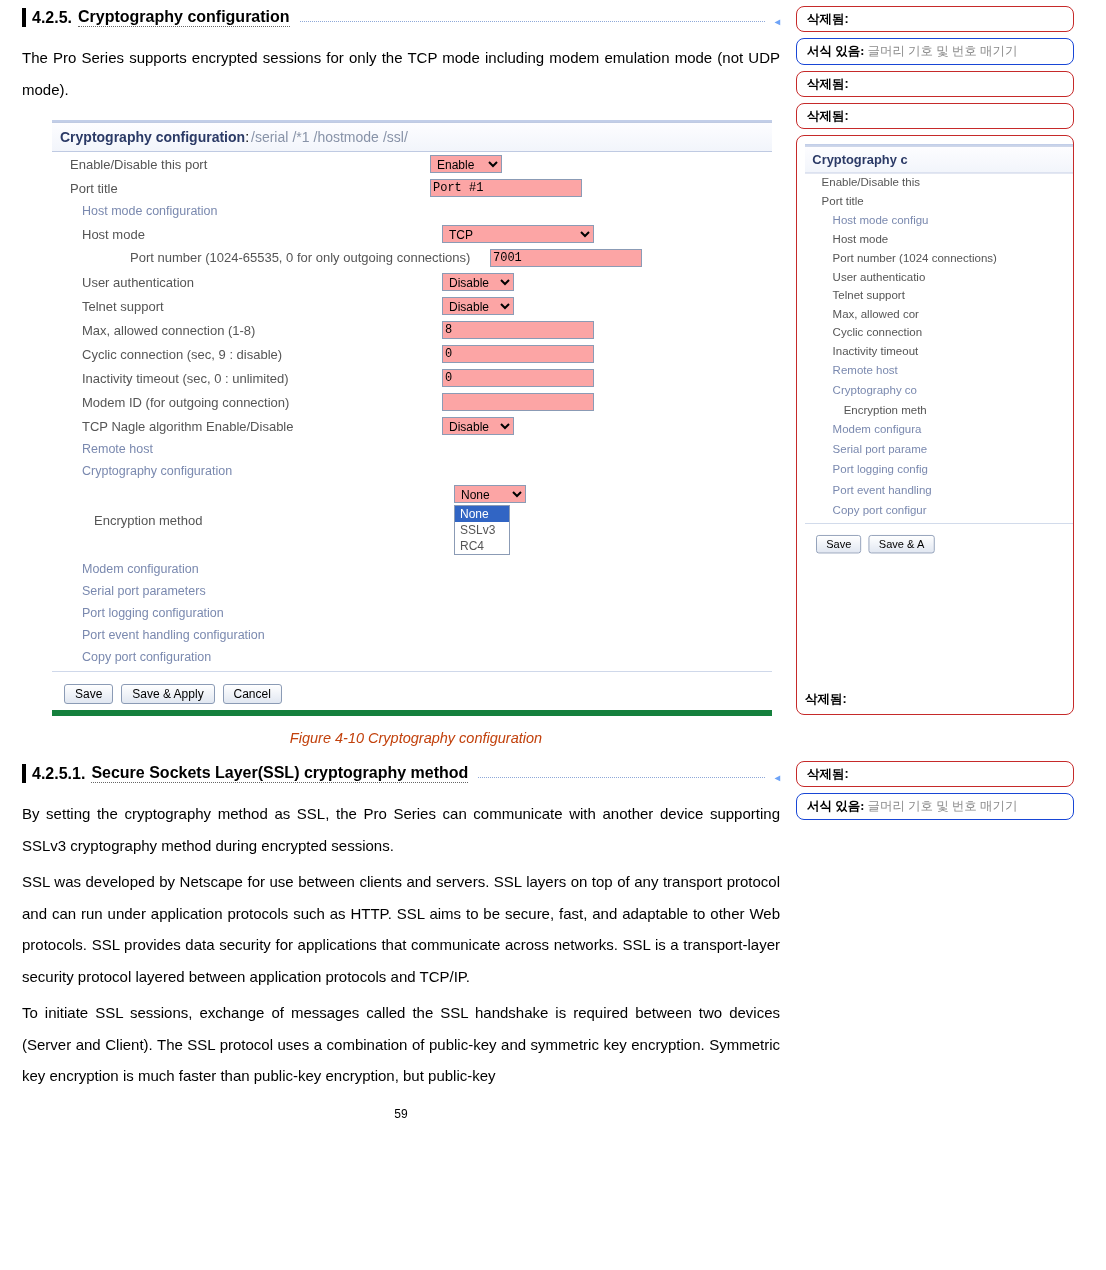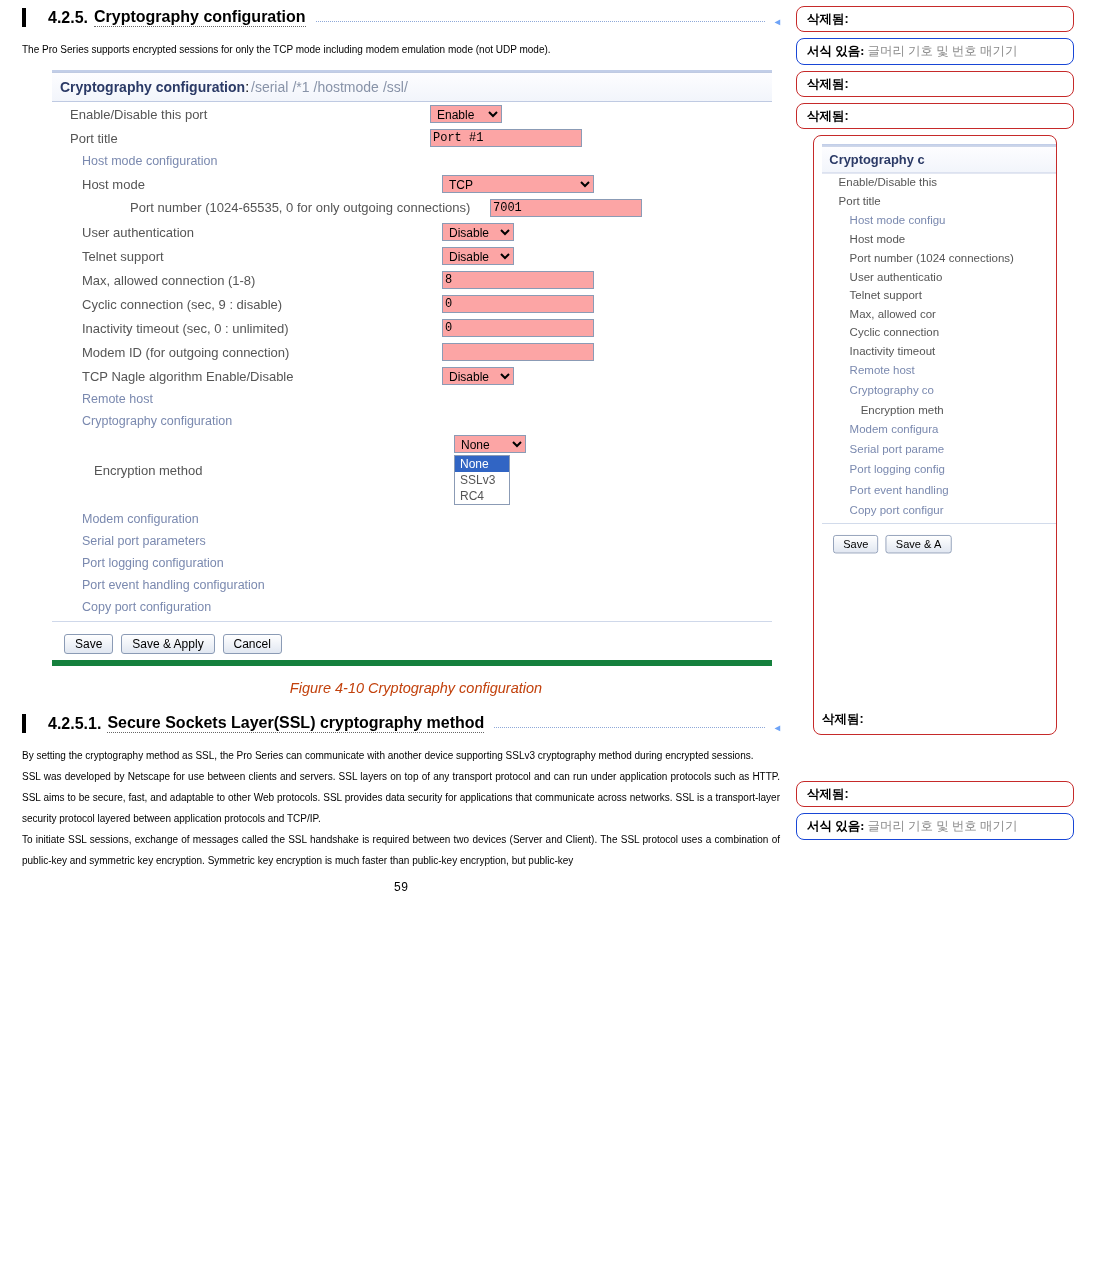--- a/index.html
+++ b/index.html
@@ -21,37 +21,37 @@
     padding: 8px 10px 10px 22px;
     box-sizing: border-box;
   }
   .side-col {
     width: 290px;
     padding: 6px 6px 10px 6px;
     box-sizing: border-box;
   }
   .h-border-left {
     border-left: 4px solid #000;
-    padding-left: 22px;
+    padding-left: 6px;
     margin-bottom: 12px;
   }
   .heading {
     font-weight: bold;
     font-size: 16px;
     display: flex;
     align-items: flex-end;
     gap: 6px;
   }
   .heading .txt {
     border-bottom: 1px dotted #666;
   }
   .para {
     line-height: 2.1;
     text-align: justify;
-    font-size: 10px;
+    font-size: 15px;
   }
   .figure-wrap {
     margin: 10px 0 18px 30px;
   }
   .fig {
     width: 720px;
     position: relative;
   }
   .fig-title-row {
     background: linear-gradient(#fdfdff, #f2f5fb);
@@ -134,37 +134,37 @@
     color:#000;
     background:#fff;
     line-height: 1.3;
   }
   .bubble.blue { border-color: #1846d6; font-family: Liberation Serif, serif; }
   .bubble .bt { font-weight: bold; }
   .bubble .faded { color:#8a8a8a; }
   .thumb-bubble {
     border: 1.5px solid #c62a2a;
     border-radius: 8px;
-    padding: 8px 0 20px 8px;
+    padding: 8px 0 0 8px;
     background:#fff;
-    margin: 6px 17px;
+    margin: 6px 0;
     height: 570px;
     overflow: hidden;
     position:relative;
   }
   .thumb {
     transform-origin: top left;
     transform: scale(0.92);
     width: 300px;
   }
   .thumb .cfg-row .rlabel { flex:0 0 210px; font-size:12.5px;}
   .thumb .fig-title-row { font-size:14px; }
   .thumb .btn-row { border-bottom: none; }
   .del-label { position:absolute; left:8px; bottom:6px; font-weight:bold; font-size:12.5px;}
-  .pgnum { text-align:center; font-size:12px; margin-top: 8px; font-family: Liberation Mono, monospace; }
+  .pgnum { text-align:center; font-size:12px; margin-top: 8px; }
   .connector { color:#6ea3f7; font-size:10px; }
   .fig-top-blue { height:2px; background:#c2cee8; }
 </style>
 </head>
 <body>
 
 <div class="page">
   <div class="main-col">
     <div class="h-border-left">
       <div class="heading">

